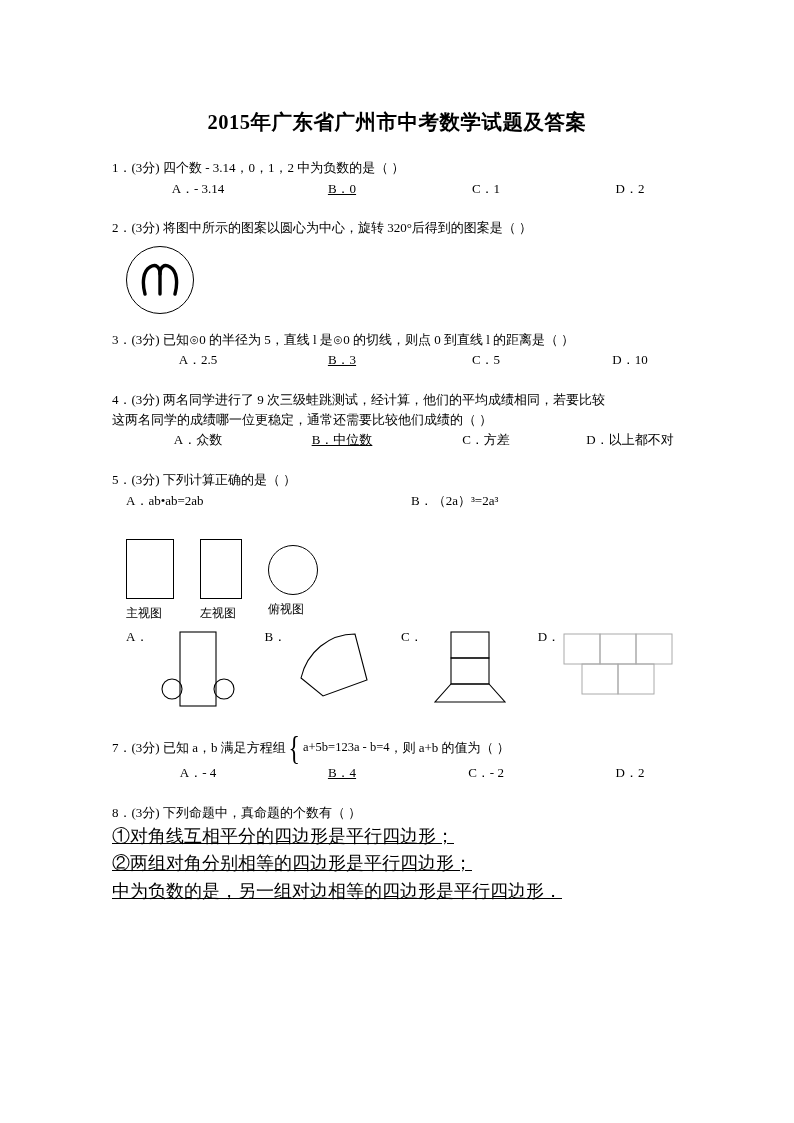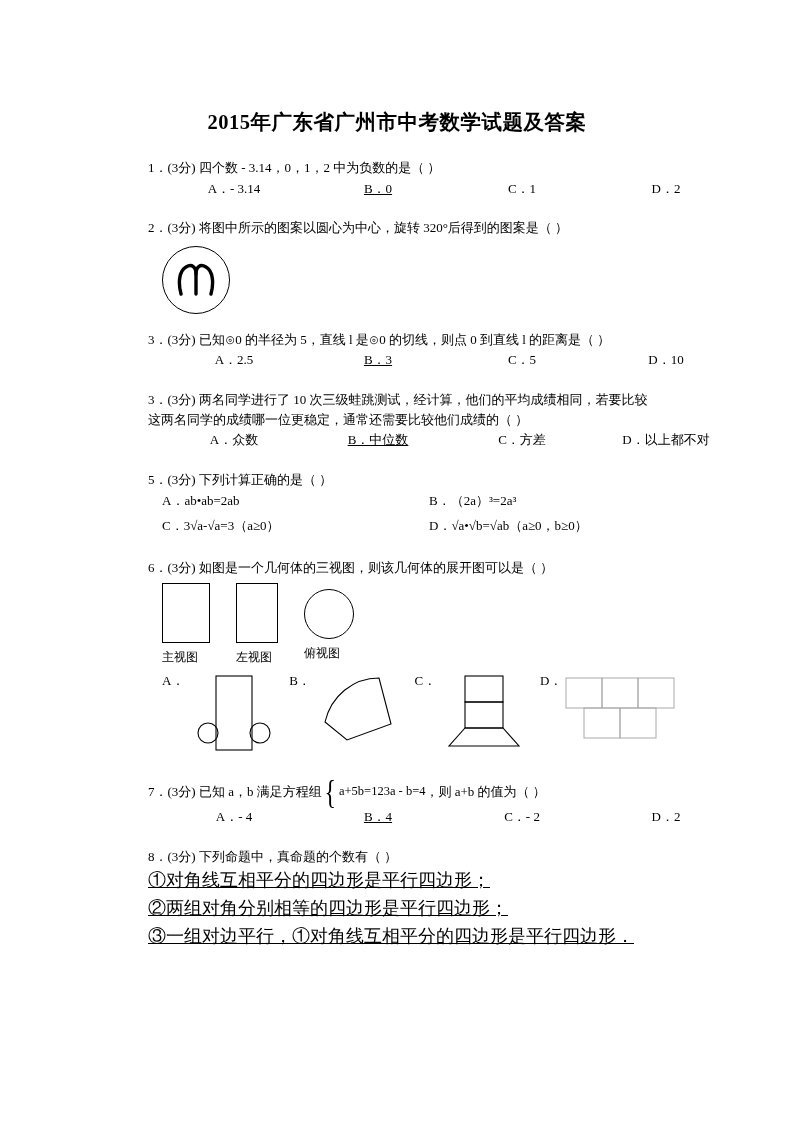--- a/index.html
+++ b/index.html
@@ -38,21 +38,20 @@
     line-height: 1.5;
     margin: 0 0 3px 0;
   }
   .q {
     font-size: 13px;
     line-height: 1.5;
     margin: 0;
   }
   .q-block {
     margin-bottom: 3px;
-    margin-left: 36px;
   }
   .spacer-sm { height: 10px; }
   .spacer-md { height: 16px; }
 
   .opts-row {
     display: flex;
     font-size: 13px;
     line-height: 1.6;
     margin-top: 1px;
     text-align: center;
@@ -175,48 +174,43 @@
       <div class="opt-a">A．2.5</div>
       <div class="opt-b">B．3</div>
       <div class="opt-c">C．5</div>
       <div class="opt-d">D．10</div>
     </div>
   </div>
 
   <div class="spacer-md"></div>
 
   <div class="q-block">
-    <p class="q">3．(3分) 两名同学进行了 10 次三级蛙跳测试，经计算，他们的平均成绩相同，若要比较</p>
+    <p class="q">4．(3分) 两名同学进行了 9 次三级蛙跳测试，经计算，他们的平均成绩相同，若要比较</p>
     <p class="q">这两名同学的成绩哪一位更稳定，通常还需要比较他们成绩的（      ）</p>
     <div class="opts-row">
       <div class="opt-a">A．众数</div>
       <div class="opt-b">B．中位数</div>
       <div class="opt-c">C．方差</div>
       <div class="opt-d">D．以上都不对</div>
     </div>
   </div>
 
   <div class="spacer-md"></div>
 
   <div class="q-block">
     <p class="q">5．(3分) 下列计算正确的是（      ）</p>
     <div class="opts-2col">
       <div class="col">A．ab•ab=2ab</div>
       <div class="col">B．（2a）³=2a³</div>
     </div>
-    <div class="opts-2col">
-      <div class="col">C．3√a-√a=3（a≥0）</div>
-      <div class="col">D．√a•√b=√ab（a≥0，b≥0）</div>
-    </div>
-  </div>
-
-  <div class="spacer-md"></div>
-
-  <div class="q-block">
-    <p class="q">6．(3分) 如图是一个几何体的三视图，则该几何体的展开图可以是（      ）</p>
+  </div>
+
+  <div class="spacer-md"></div>
+
+  <div class="q-block">
 
     <div class="fig-q6">
       <div class="view-item">
         <div class="view-box1"></div>
         <div class="view-label">主视图</div>
       </div>
       <div class="view-item">
         <div class="view-box2"></div>
         <div class="view-label">左视图</div>
       </div>
@@ -294,16 +288,16 @@
       <div class="opt-d">D．2</div>
     </div>
   </div>
 
   <div class="spacer-md"></div>
 
   <div class="q-block">
     <p class="q">8．(3分) 下列命题中，真命题的个数有（      ）</p>
     <p class="sub-line">①对角线互相平分的四边形是平行四边形；</p>
     <p class="sub-line">②两组对角分别相等的四边形是平行四边形；</p>
-    <p class="sub-line">③一组对边平行，①对角线互相平分的四边形是平行四边形．</p>
+    <p class="sub-line">中为负数的是，另一组对边相等的四边形是平行四边形．</p>
   </div>
 
 </div>
 
 </body></html>

